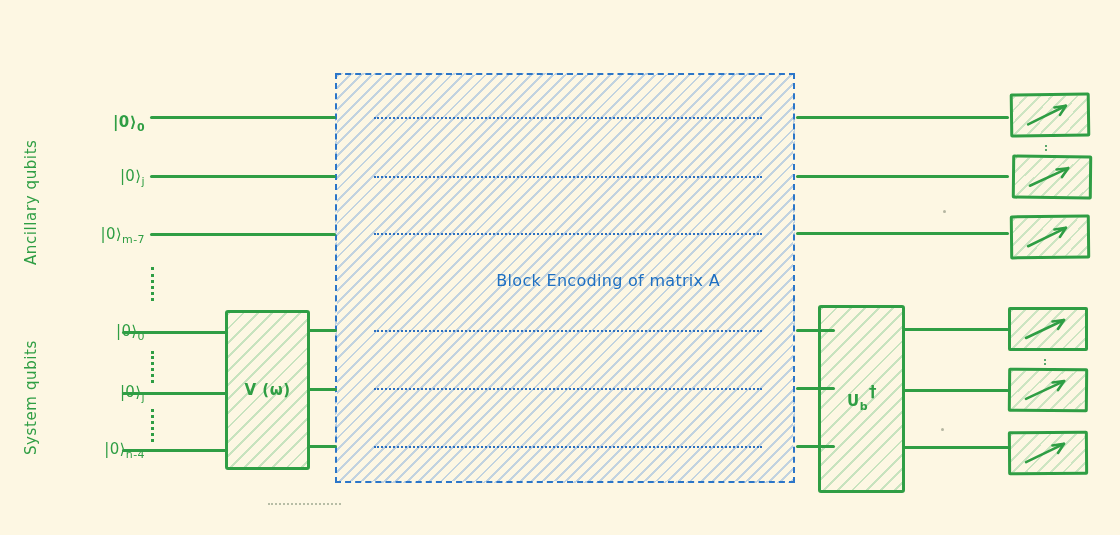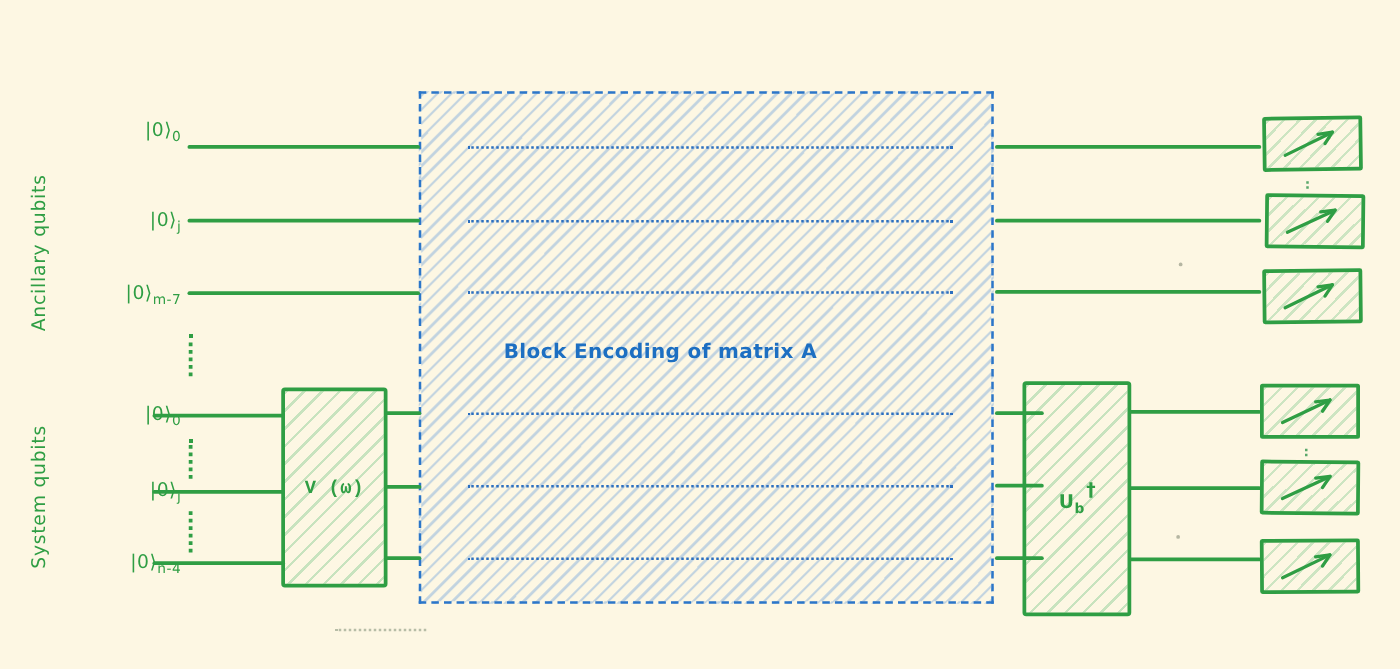--- a/index.html
+++ b/index.html
@@ -25,37 +25,37 @@
   .gate-label sub { font-size:11px; }
   .gate-label sup { font-size:15px; position:relative; top:-3px; left:1px; }
   .meter { position:absolute; width:80px; height:44px; border:3px solid #2f9e44; border-radius:2px;
            background:repeating-linear-gradient(135deg, rgba(62,175,95,.25) 0 2px, transparent 2px 9px);
            display:flex; align-items:center; justify-content:center; z-index:4; }
   .block { position:absolute; left:335px; top:73px; width:460px; height:410px;
            border:2.5px dashed #2b76c9;
            background:repeating-linear-gradient(135deg, rgba(96,152,218,.38) 0 2px, transparent 2px 8px);
            z-index:1; }
   .dotline { position:absolute; left:37px; width:388px; border-top:2.5px dotted #2b6fc0; }
-  .block-title { position:absolute; left:66px; top:196px; width:330px; text-align:left;
-                 color:#1d6fc2; font-size:16px; font-weight:700; letter-spacing:.3px; }
+  .block-title { position:absolute; left:53px; top:196px; width:330px; text-align:right;
+                 color:#1d6fc2; font-size:16px; font-weight:400; letter-spacing:.3px; }
   .faintdots { position:absolute; left:268px; top:503px; width:73px;
                border-top:2px dotted #b7bda6; }
   .dot { position:absolute; width:3px; height:3px; border-radius:50%;
          background:rgba(110,118,98,.5); }
   .tick { position:absolute; width:0; height:6px; border-left:2px dotted #5aa86b; }
 </style>
 </head>
 <body>
 
 <div class="canvas">
 
   <div class="vlabel" style="left:22px; top:138px; height:128px;">Ancillary qubits</div>
   <div class="vlabel" style="left:22px; top:340px; height:116px;">System qubits</div>
 
-  <div class="ket" style="left:53px; top:94px;">
+  <div class="ket" style="left:53px; top:112px;font-weight:bold;">
     <span>|0⟩</span><sub>0</sub>
   </div>
   <div class="ket" style="left:53px; top:166px;">
     <span>|0⟩</span><sub>j</sub>
   </div>
   <div class="ket" style="left:53px; top:224px;">
     <span>|0⟩</span><sub>m-7</sub>
   </div>
 
   <div class="ket" style="left:53px; top:321px;">
@@ -73,21 +73,21 @@
   <div class="wire" style="left:150px; top:233px; width:186px;"></div>
 
   <div class="wire" style="left:122px; top:331px; width:106px;"></div>
   <div class="wire" style="left:122px; top:392px; width:106px;"></div>
   <div class="wire" style="left:122px; top:449px; width:106px;"></div>
 
   <div class="vdots" style="left:151px; top:267px; height:34px;"></div>
   <div class="vdots" style="left:151px; top:351px; height:32px;"></div>
   <div class="vdots" style="left:151px; top:409px; height:33px;"></div>
 
-  <div class="gate" style="left:225px; top:310px; width:85px; height:160px;font-family:Liberation Mono, monospace;">
+  <div class="gate" style="left:225px; top:310px; width:85px; height:160px;">
     <span class="gate-label">V (ω)</span>
   </div>
 
   <div class="wire" style="left:308px; top:329px; width:29px;"></div>
   <div class="wire" style="left:308px; top:388px; width:29px;"></div>
   <div class="wire" style="left:308px; top:445px; width:29px;"></div>
 
   <div class="block">
     <div class="dotline" style="top:42px;"></div>
     <div class="dotline" style="top:101px;"></div>

